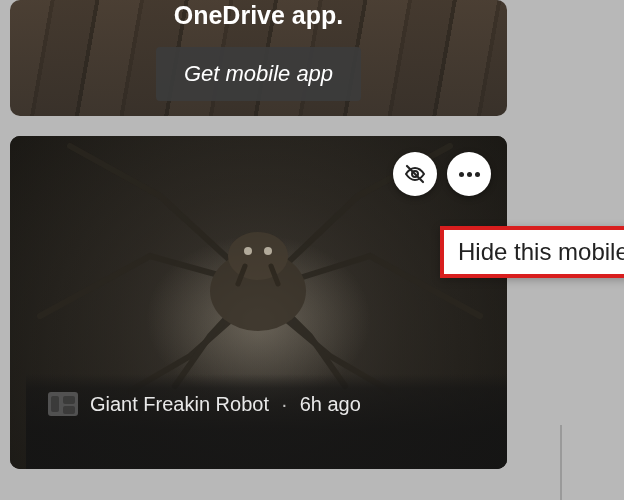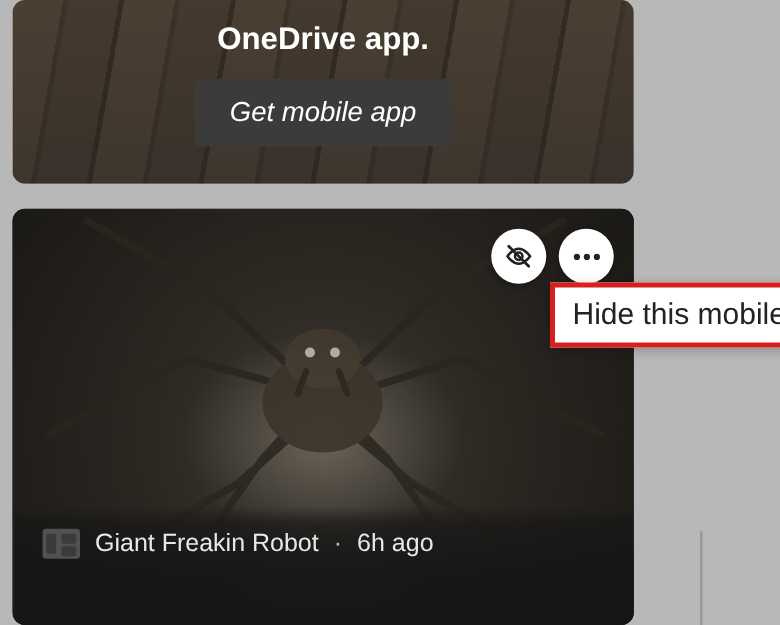--- a/index.html
+++ b/index.html
@@ -13,28 +13,28 @@
     }
     .card {
       background: #2b2b2b;
       border-radius: 10px;
       overflow: hidden;
       margin: 0 0 20px 10px;
       position: relative;
     }
     .card-1 {
       width: 497px;
-      height: 147px;
+      height: 116px;
       background: linear-gradient(rgba(30,30,30,0.5), rgba(30,30,30,0.65)),
         repeating-linear-gradient(100deg, #786049 0px, #786049 40px, #5a4632 40px, #5a4632 44px, #6b5540 44px, #6b5540 84px, #4a3a28 84px, #4a3a28 88px);
       display: flex;
       flex-direction: column;
       align-items: center;
       justify-content: flex-start;
-      padding-top: 16px;
+      padding-top: 0;
       color: #fff;
     }
     .promo-text {
       font-size: 25px;
       font-weight: 600;
       text-align: center;
       line-height: 1.25;
       margin-bottom: 16px;
     }
     .promo-button {
@@ -64,21 +64,21 @@
     }
     .spider-svg {
       position: absolute;
       left: 0; top: 0;
       width: 100%;
       height: 260px;
       opacity: 0.85;
     }
     .card-2-overlay {
       position: absolute;
-      left: 2px; right: 0; bottom: 0;
+      left: 16px; right: 0; bottom: 0;
       height: 95px;
       background: linear-gradient(transparent, rgba(20,20,20,0.6) 15%, rgba(20,20,20,0.85) 60%);
       padding: 18px 22px 10px 22px;
       display: flex;
       flex-direction: column;
       gap: 14px;
     }
     .meta-row {
       display: flex;
       align-items: center;

